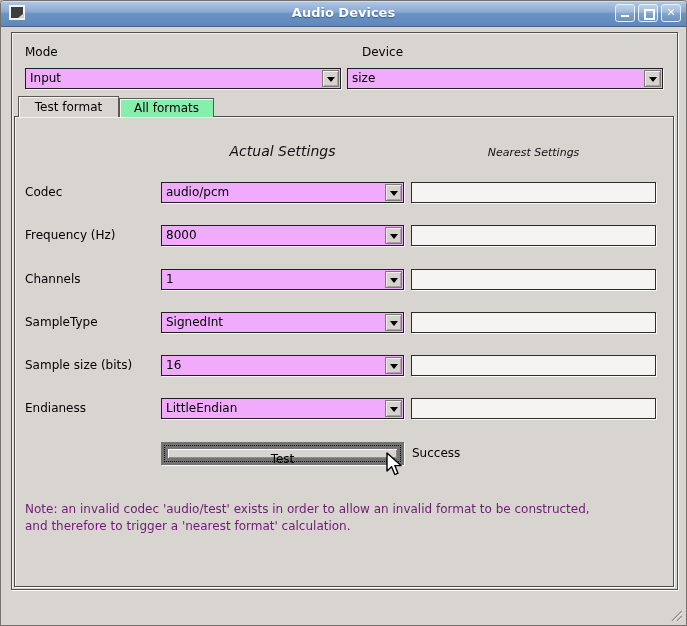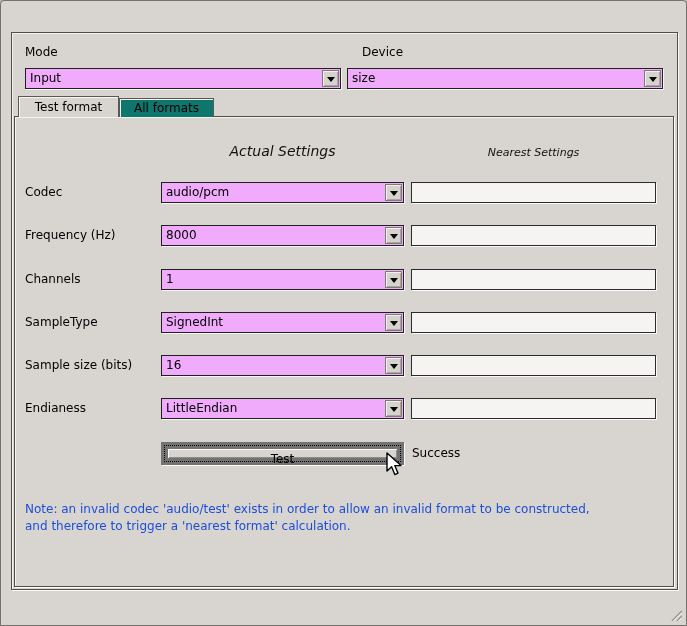--- a/index.html
+++ b/index.html
@@ -29,51 +29,67 @@
   .lbl{position:absolute;font-size:12px;color:#000;white-space:nowrap;}
   .hdr-actual{position:absolute;left:160px;top:142px;width:243px;text-align:center;
               font-size:14px;font-style:italic;color:#111;}
   .hdr-nearest{position:absolute;left:410px;top:145px;width:245px;text-align:center;
                font-size:11px;font-style:italic;color:#111;}
   
   .tab{position:absolute;box-sizing:border-box;font-size:12px;text-align:center;color:#000;
        background:#d8d5d1;border:1px solid #5a5854;border-bottom:none;
        box-shadow:inset 1px 1px 0 #f6f4f1;}
   .tab.active{left:17px;top:95px;width:101px;height:21px;line-height:20px;z-index:3;}
-  .tab.inactive{left:118px;top:97px;width:95px;height:19px;line-height:18px;z-index:2;background:#0f766e;}
+  .tab.inactive{left:118px;top:97px;width:95px;height:19px;line-height:18px;z-index:2;background:#86efac;}
   
   .combo{position:absolute;box-sizing:border-box;height:21px;background:#f0abfc;
          border:1px solid #202020;box-shadow:1px 1px 0 #f8f7f5;}
   .combo-text{position:absolute;left:4px;top:2px;font-size:12px;color:#000;white-space:nowrap;}
   .combo-btn{position:absolute;top:1px;right:1px;bottom:1px;width:17px;background:#d6d3cf;
              border:1px solid #7e7b77;box-sizing:border-box;
              box-shadow:inset 1px 1px 0 #f2f0ed, inset -1px -1px 0 #a9a6a1;}
   .arr{position:absolute;left:50%;top:50%;margin:-2px 0 0 -4px;width:0;height:0;
        border-left:4px solid transparent;border-right:4px solid transparent;border-top:5px solid #000;}
   
   .nfield{position:absolute;box-sizing:border-box;height:21px;background:#f5f4f3;
           border:1px solid #2c2c2c;box-shadow:1px 1px 0 #fbfaf9;}
   
   .pushbtn{position:absolute;left:160px;top:441px;width:243px;height:23px;box-sizing:border-box;
            background:#d8d5d1;border:7px solid #737373;font-size:12px;color:#000;text-align:center;
            line-height:21px;box-shadow:inset 1px 1px 0 #fdfcfb, inset -1px -1px 0 #8f8c87, 1px 1px 0 #fbfaf8;
            outline:1px dotted #000;outline-offset:-4px;}
   .status{position:absolute;left:411px;top:445px;font-size:12px;color:#000;}
   
-  .note{position:absolute;left:24px;top:500px;font-size:12px;color:#1d4ed8;line-height:17px;}
+  .note{position:absolute;left:24px;top:500px;font-size:12px;color:#701a75;line-height:17px;}
   .note div{white-space:nowrap;}
   
   .grip{position:absolute;right:4px;bottom:4px;width:14px;height:14px;}
   .cursor{position:absolute;left:384px;top:451px;width:18px;height:26px;z-index:9;}
 </style>
 </head>
 <body>
 
 <div class="window">
 
+  <div class="titlebar">
+    <svg class="win-icon" viewBox="0 0 17 17">
+      <rect x="1" y="1" width="14" height="13" fill="#3d3d3d" stroke="#f2f2f2" stroke-width="2"></rect>
+      <polygon points="9,13 15,13 15,8" fill="#cfcfcf"></polygon>
+    </svg>
+    <div class="title">Audio Devices</div>
+    <div class="win-btns">
+      <div class="wbtn">
+          <span class="bar"></span>
+        </div>
+      <div class="wbtn">
+          <span class="box"></span>
+        </div>
+      <div class="wbtn close"><span>✕</span></div>
+    </div>
+  </div>
 
   <div class="outer-frame"></div>
 
   <div class="lbl" style="left:24px;top:44px;">Mode</div>
   <div class="combo" style="left:24px;top:67px;width:316px;">
     <span class="combo-text">Input</span>
     <span class="combo-btn">
         <span class="arr"></span>
       </span>
   </div>

